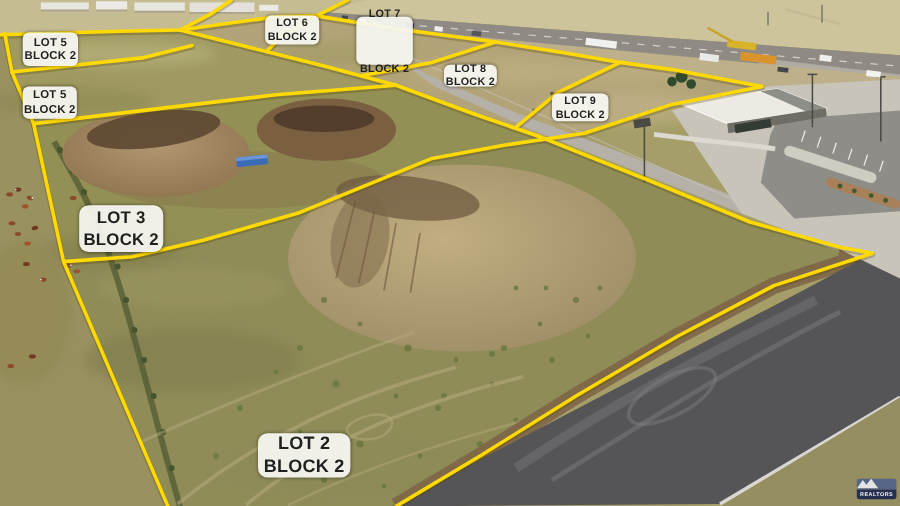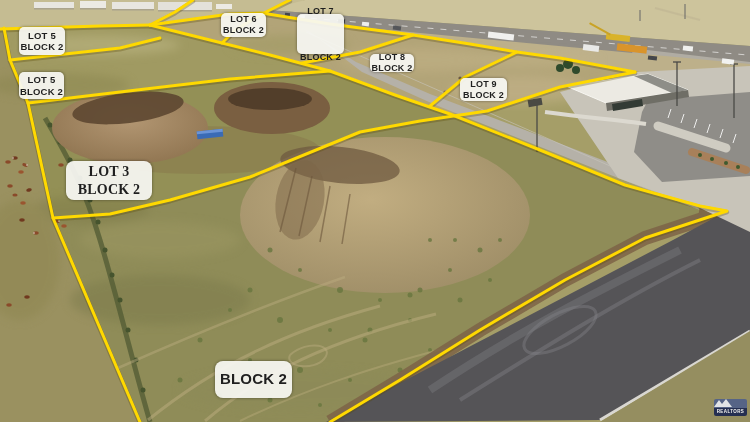--- a/index.html
+++ b/index.html
@@ -327,25 +327,26 @@
   <span>BLOCK 2</span>
 </div>
 <div class="lot-label small" style="left:370px;top:54px;width:44px;height:18px;">
   <span>LOT 8</span>
   <span>BLOCK 2</span>
 </div>
 <div class="lot-label small" style="left:460px;top:78px;width:47px;height:23px;">
   <span>LOT 9</span>
   <span>BLOCK 2</span>
 </div>
-<div class="lot-label big" style="left:66px;top:161px;width:86px;height:39px;font-family:Liberation Serif, serif;">
+<div class="lot-label big" style="left:66px;top:171px;width:70px;height:39px;">
   <span>LOT 3</span>
   <span>BLOCK 2</span>
 </div>
 <div class="lot-label bigger" style="left:215px;top:361px;width:77px;height:37px;">
+  <span>LOT 2</span>
   <span>BLOCK 2</span>
 </div>
 
 <div class="watermark">
   <div class="sky">
     <svg width="18" height="8" viewBox="0 0 18 8">
       <polygon points="0,8 5,1 8,5 12,0 18,8" fill="#e9ecf2"></polygon>
     </svg>
   </div>
   <div class="bar">REALTORS</div>

